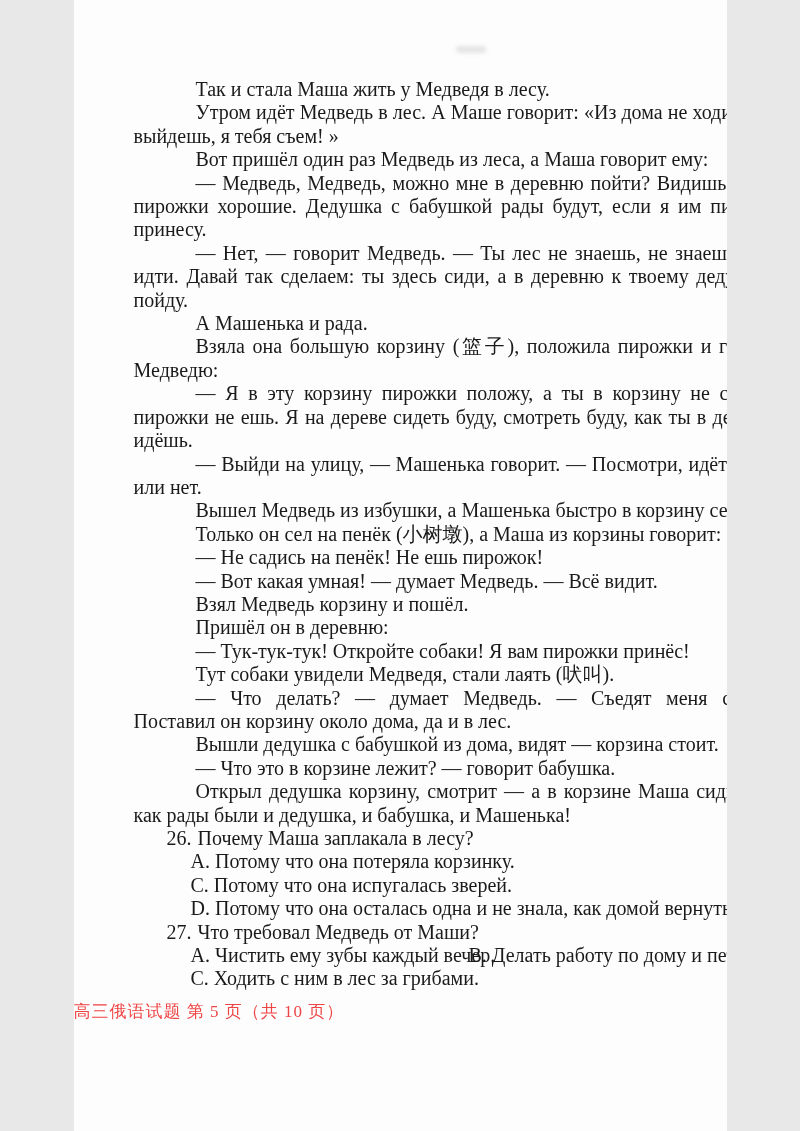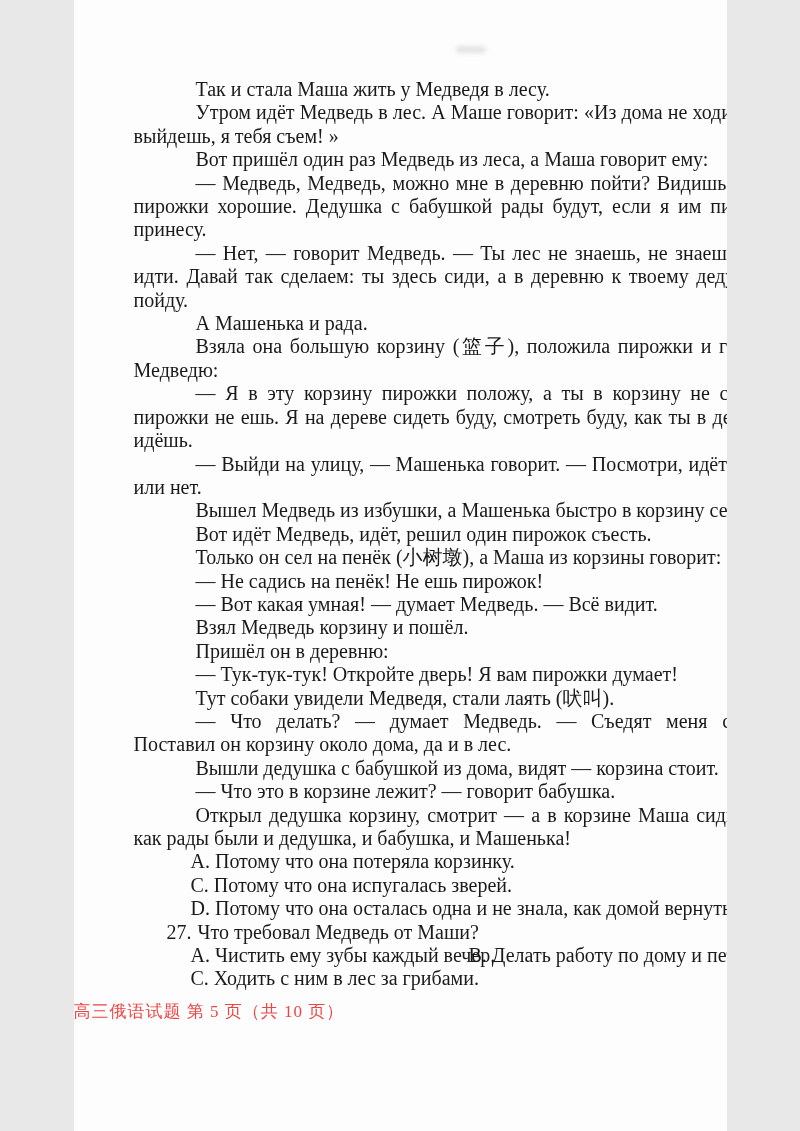--- a/index.html
+++ b/index.html
@@ -96,34 +96,36 @@
     <p>Так и стала Маша жить у Медведя в лесу.</p>
     <p>Утром идёт Медведь в лес. А Маше говорит: «Из дома не ходи! Если выйдешь, я тебя съем! »</p>
     <p>Вот пришёл один раз Медведь из леса, а Маша говорит ему:</p>
     <p>— Медведь, Медведь, можно мне в деревню пойти? Видишь, какие пирожки хорошие. Дедушка с бабушкой рады будут, если я им пирожки принесу.</p>
     <p>— Нет, — говорит Медведь. — Ты лес не знаешь, не знаешь, куда идти. Давай так сделаем: ты здесь сиди, а в деревню к твоему дедушке я пойду.</p>
     <p>А Машенька и рада.</p>
     <p>Взяла она большую корзину (篮子), положила пирожки и говорит Медведю:</p>
     <p>— Я в эту корзину пирожки положу, а ты в корзину не смотри, пирожки не ешь. Я на дереве сидеть буду, смотреть буду, как ты в деревню идёшь.</p>
     <p>— Выйди на улицу, — Машенька говорит. — Посмотри, идёт дождь или нет.</p>
     <p>Вышел Медведь из избушки, а Машенька быстро в корзину села.</p>
-    <p>Вот идёт Медведь, идёт, решил один пирожок съесть.</p>
     <p>Только он сел на пенёк (小树墩), а Маша из корзины говорит:</p>
     <p>— Не садись на пенёк! Не ешь пирожок!</p>
     <p>— Вот какая умная! — думает Медведь. — Всё видит.</p>
     <p>Взял Медведь корзину и пошёл.</p>
     <p>Пришёл он в деревню:</p>
-    <p>— Тук-тук-тук! Откройте дверь! Я вам пирожки думает!</p>
+    <p>— Тук-тук-тук! Откройте собаки! Я вам пирожки принёс!</p>
     <p>Тут собаки увидели Медведя, стали лаять (吠叫).</p>
     <p>— Что делать? — думает Медведь. — Съедят меня собаки. Поставил он корзину около дома, да и в лес.</p>
     <p>Вышли дедушка с бабушкой из дома, видят — корзина стоит.</p>
     <p>— Что это в корзине лежит? — говорит бабушка.</p>
     <p>Открыл дедушка корзину, смотрит — а в корзине Маша сидит. Ох, как рады были и дедушка, и бабушка, и Машенька!</p>
 
     <div>
+      <div class="question-line">
+        <span class="qnum">26.</span><span>Почему Маша заплакала в лесу?</span>
+      </div>
       <div class="options-single">
         <div class="opt">A. Потому что она потеряла корзинку.</div>
         <div class="opt">C. Потому что она испугалась зверей.</div>
         <div class="opt">D. Потому что она осталась одна и не знала, как домой вернуться.</div>
       </div>
     </div>
 
     <div>
       <div class="question-line">
         <span class="qnum">27.</span><span>Что требовал Медведь от Маши?</span>

